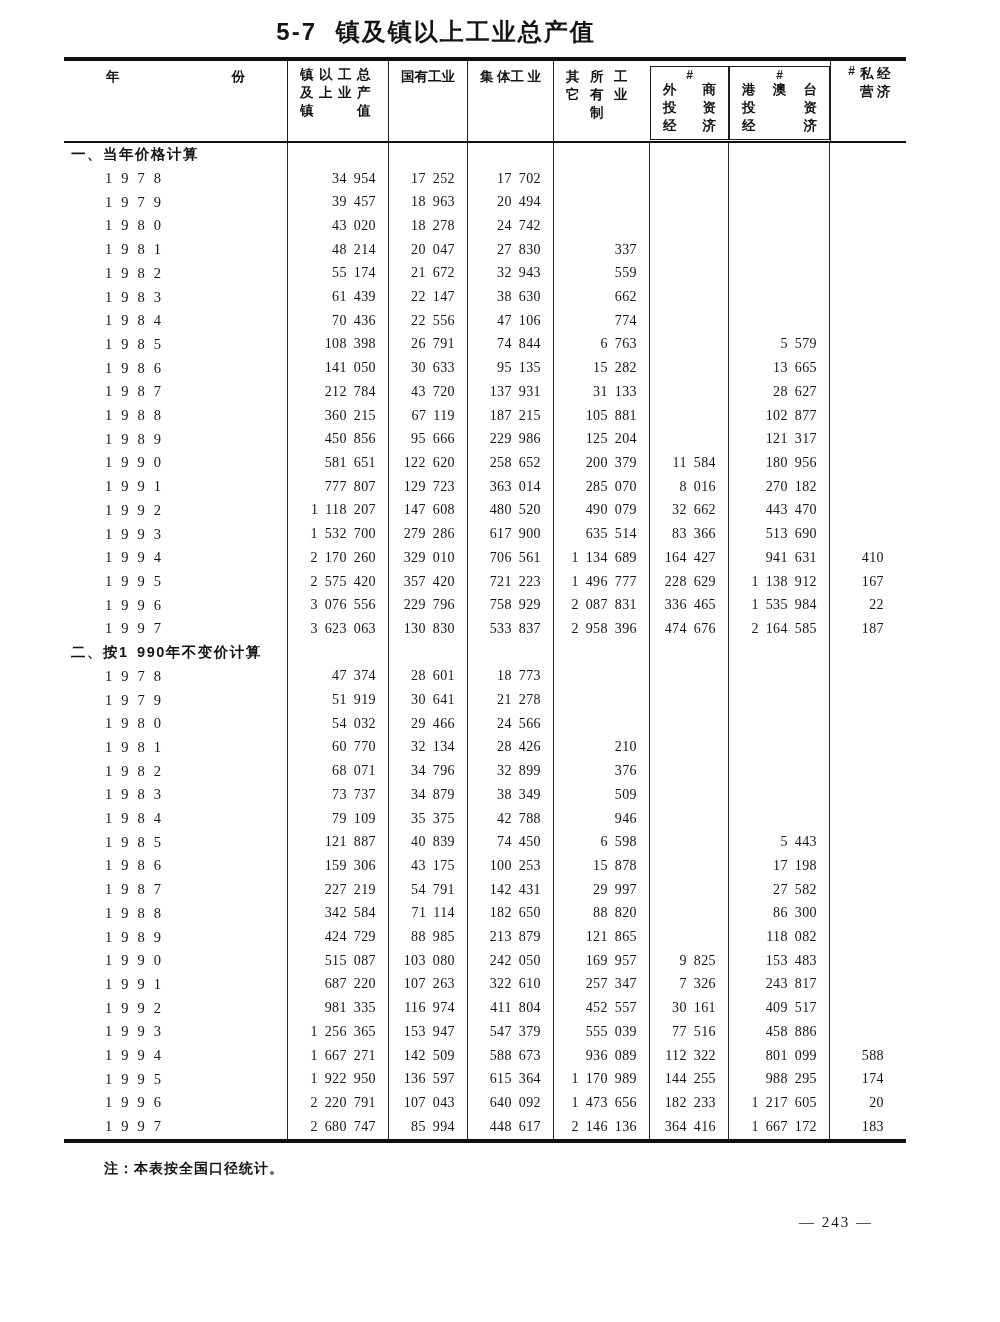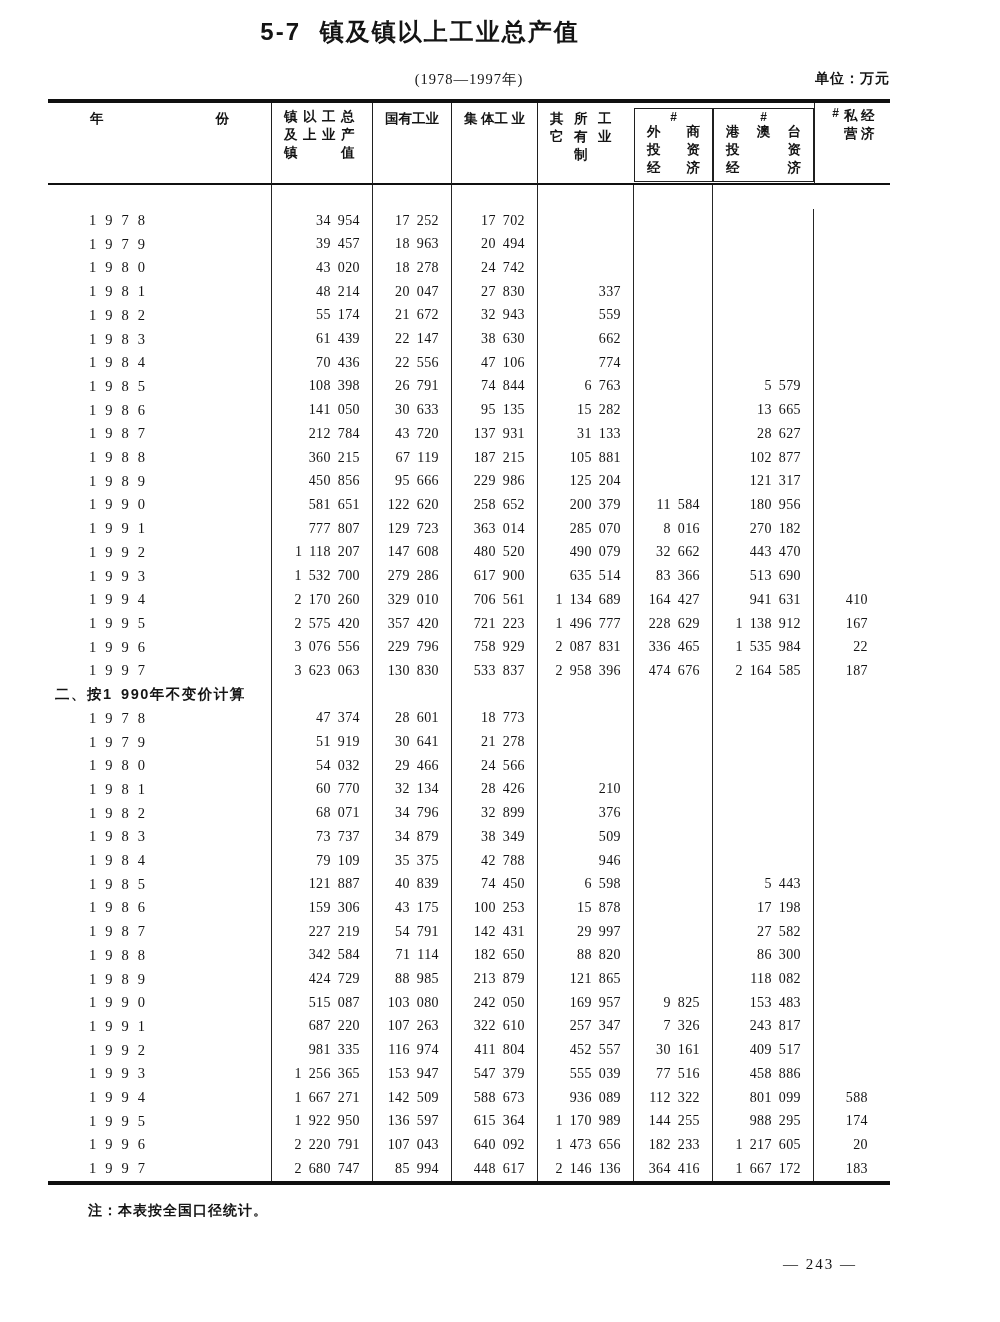--- a/index.html
+++ b/index.html
@@ -3,21 +3,21 @@
 <meta charset="utf-8">
 <style>
   html,body{margin:0;padding:0;background:#ffffff;}
   .page{
     position:relative;
     width:1000px;height:1322px;
     background:#fff;color:#141414;
     font-family:"Liberation Serif", serif;
     overflow:hidden;
   }
-  .content{position:absolute;left:48px;top:0;width:842px;}
+  .content{position:absolute;left:64px;top:0;width:842px;}
   .title{
     margin:16px 0 0 0;
     text-align:center;
     transform:translateX(-49px);
     font-size:24px;font-weight:700;
     letter-spacing:2px;word-spacing:10px;
     font-family:"Liberation Sans", sans-serif;
   }
   .subhead{position:relative;margin-top:22px;height:20px;font-size:14.5px;}
   .years{display:block;text-align:center;letter-spacing:1px;}
@@ -71,24 +71,20 @@
   }
 </style>
 </head>
 <body>
 
 <div class="page">
   <div class="content">
 
     <h1 class="title">5-7 镇及镇以上工业总产值</h1>
 
-    <div class="subhead">
-      <span class="years">(1978—1997年)</span>
-      <span class="unit">单位：万元</span>
-    </div>
 
     <div class="table">
       <div class="thead">
 
         <div class="th th-year sep">
           <span class="jl" style="padding:0 30px;box-sizing:border-box;">年份</span>
         </div>
 
         <div class="th th-total sep">
           <span class="jl">镇及镇</span>
@@ -134,20 +130,21 @@
         <div class="th th-private" style="border-left:1px solid #1f1f1f;">
           <span class="hash">#</span>
           <span class="jl">私营</span>
           <span class="gap"></span>
           <span class="jl">经济</span>
         </div>
       </div>
 
       <div class="tbody">
           <div class="tr">
+            <div class="td slabel">一、当年价格计算</div>
             <div class="td"></div>
             <div class="td"></div>
             <div class="td"></div>
             <div class="td"></div>
             <div class="td"></div>
             <div class="td"></div>
             <div class="td"></div>
           </div>
           <div class="tr">
             <div class="td year">1978</div>

